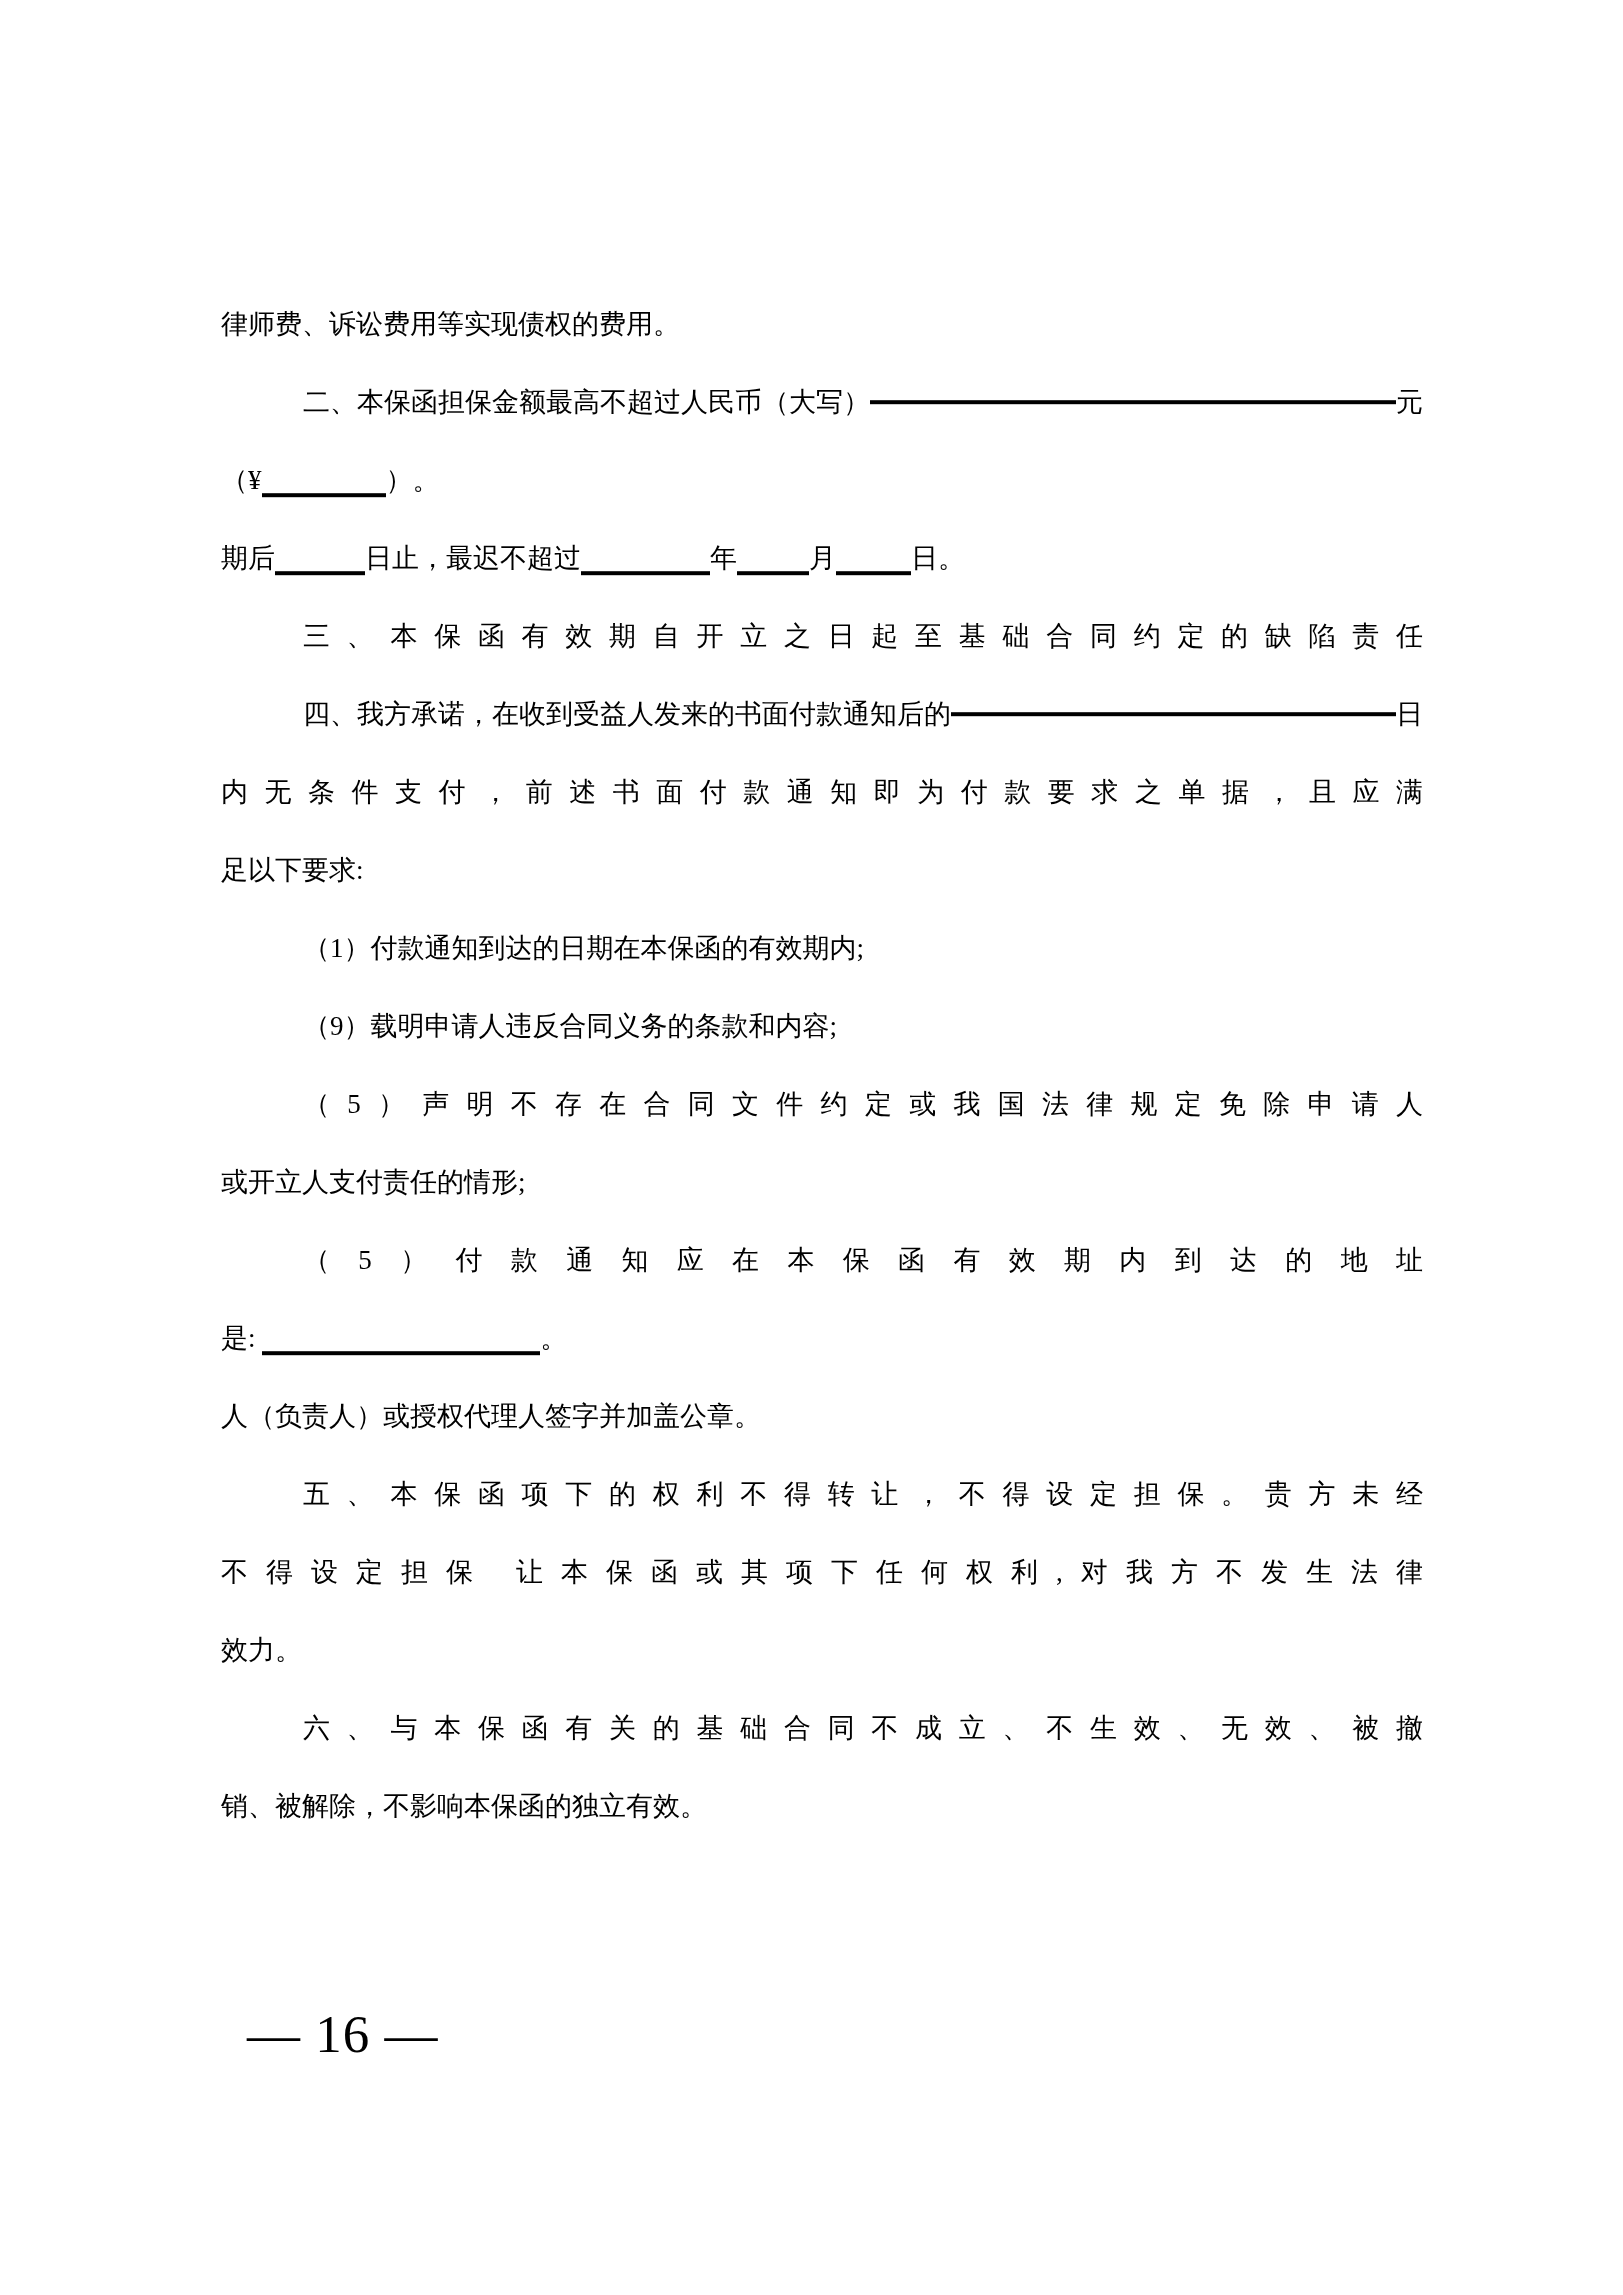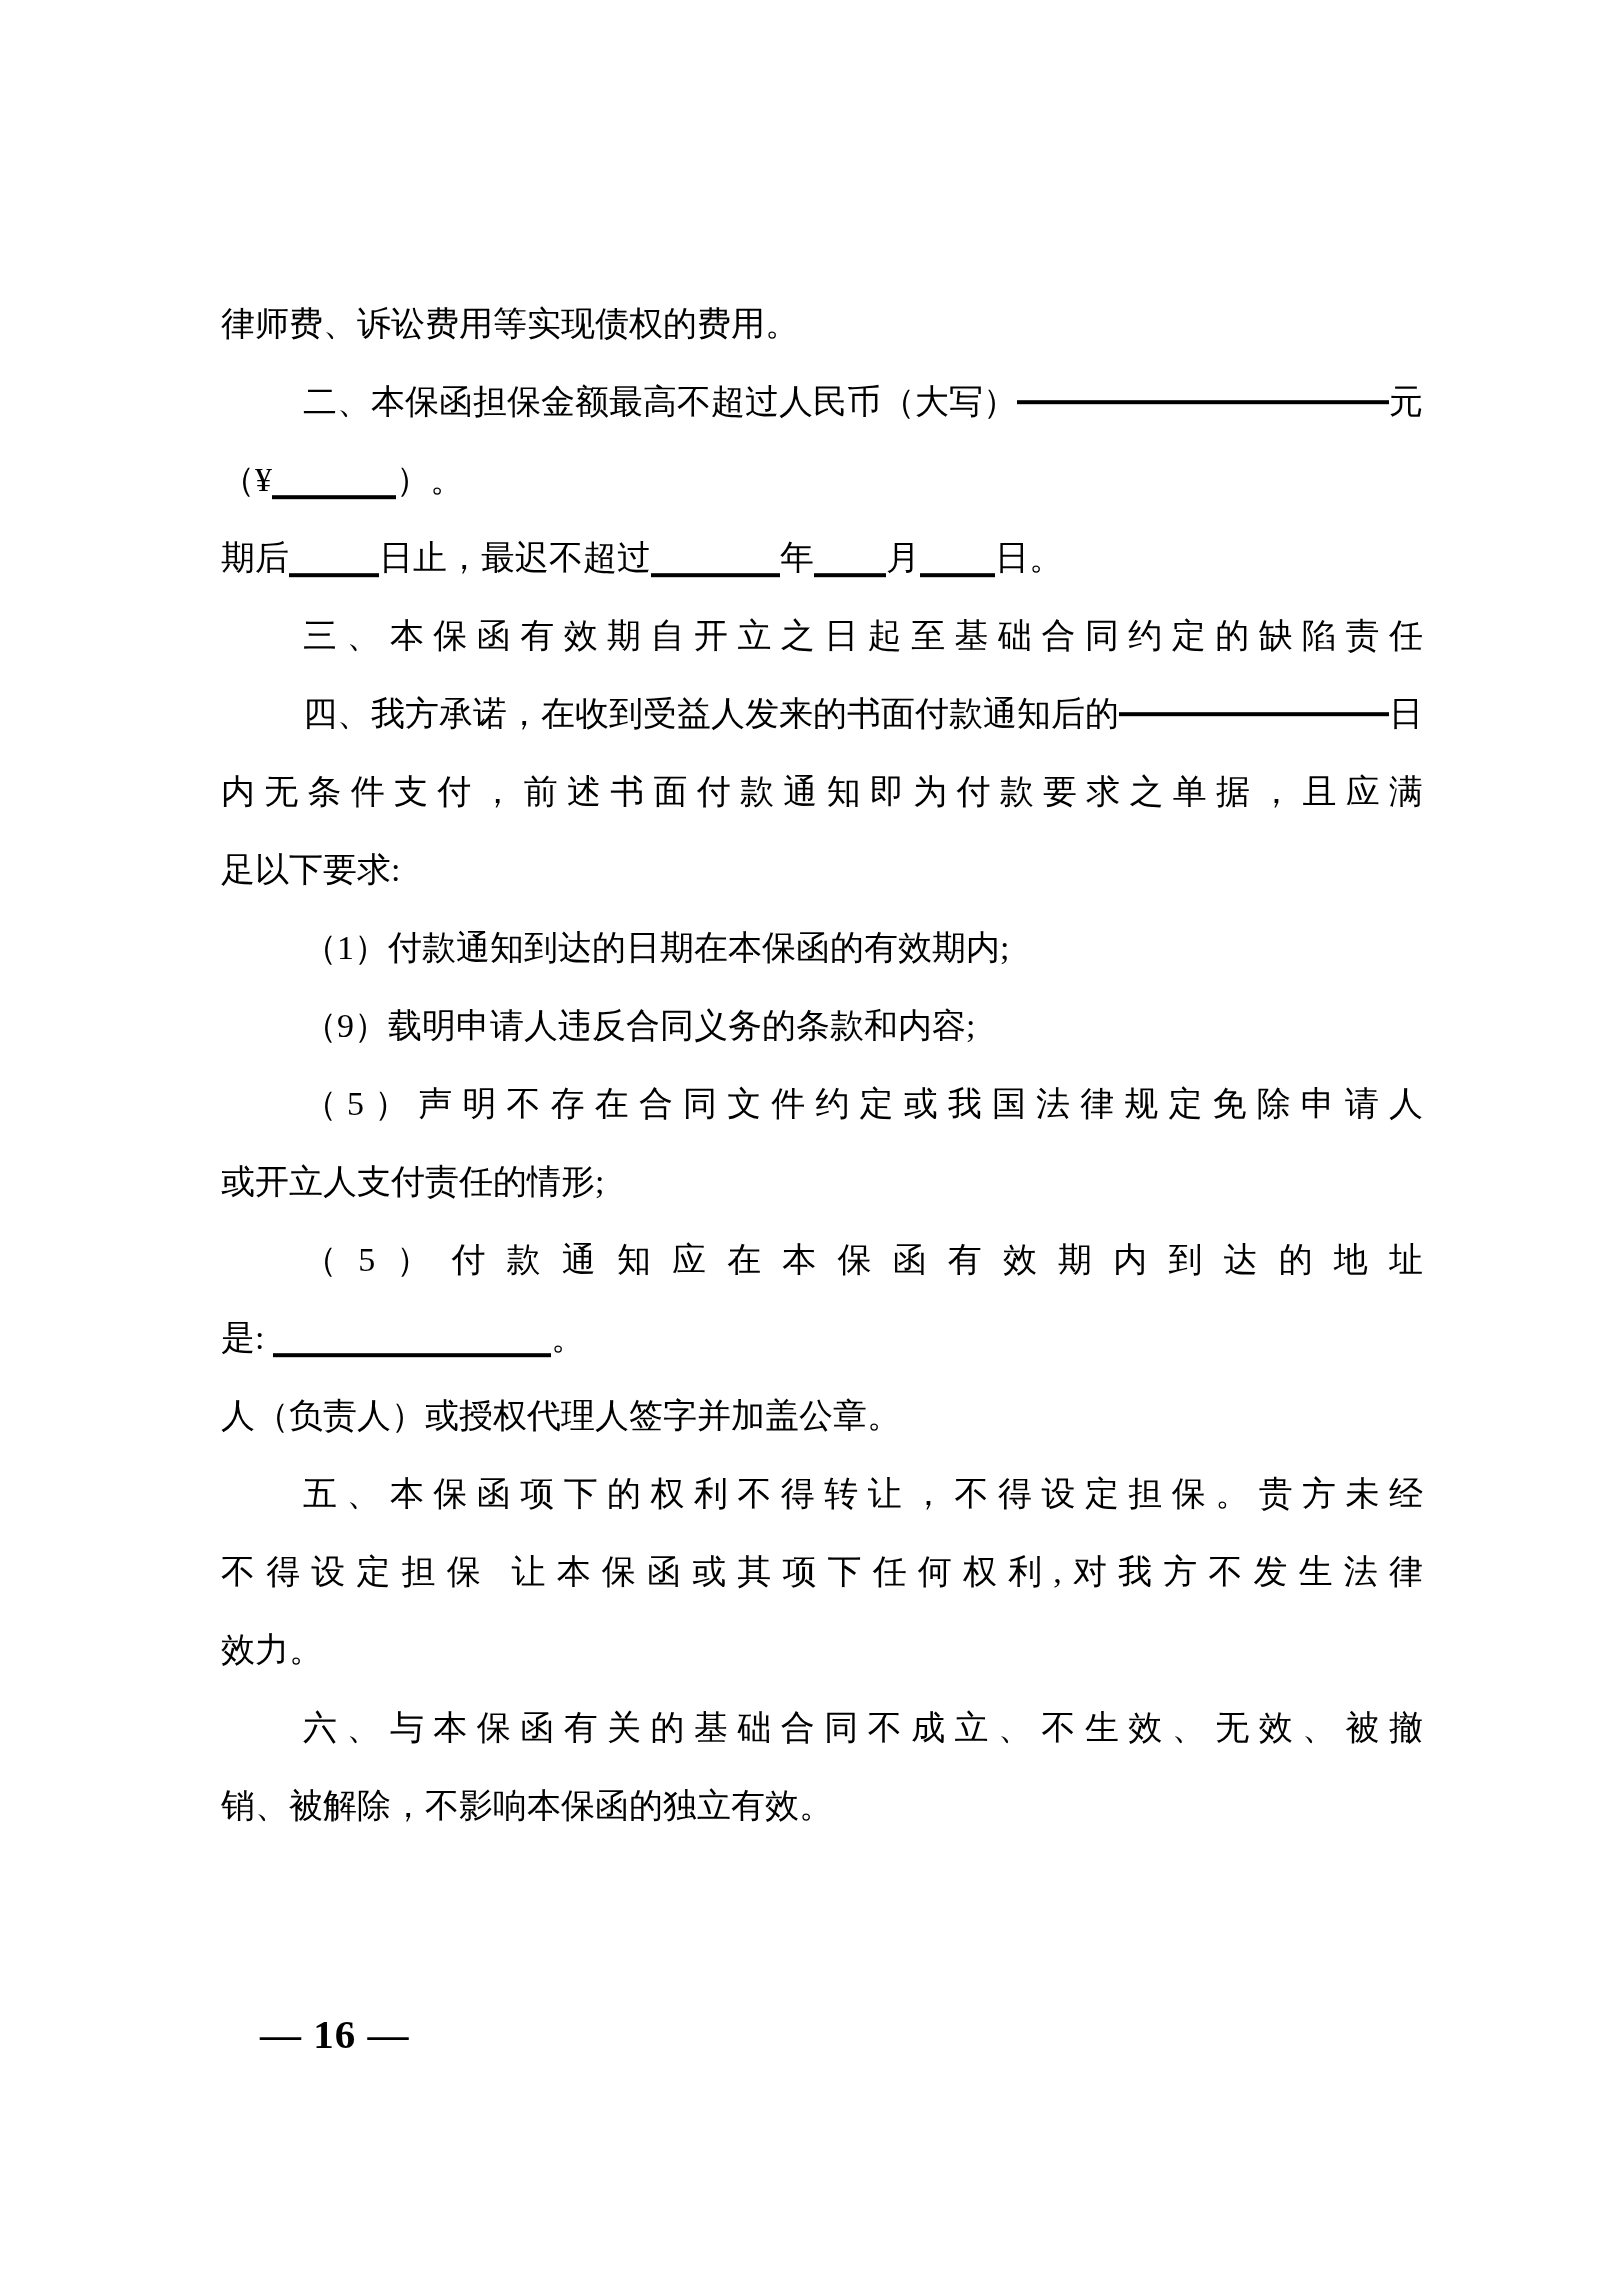--- a/index.html
+++ b/index.html
@@ -19,21 +19,21 @@
   }
   .content {
     position: absolute;
     left: 221px;
     top: 285px;
     width: 1202px;
   }
   .line {
     height: 78px;
     line-height: 78px;
-    font-size: 34px;
+    font-size: 27px;
     letter-spacing: 0;
   }
   .line.nowrap { white-space: nowrap; }
   .line.indent { padding-left: 82px; }
   .line.justify {
     text-align: justify;
     text-align-last: justify;
   }
   .line.flexrow {
     display: flex;
@@ -49,28 +49,27 @@
     height: 29px;
     border-bottom: 4.1px solid #000000;
     transform: translateY(8.2px);
   }
   .flexrow .blank.grow {
     flex: 1 1 auto;
     min-width: 31px;
   }
   .pagenum {
     position: absolute;
-    left: 260px;
+    left: 247px;
     top: 1995px;
     height: 78px;
     line-height: 78px;
-    font-size: 41px;
+    font-size: 53px;
     letter-spacing: 1px;
     white-space: pre;
-    font-weight: bold;
   }
 </style>
 </head>
 <body>
 
 <div class="page">
   <div class="content" id="doc-body">
       <div class="line nowrap"><span class="seg">律师费、诉讼费用等实现债权的费用。</span></div>
       <div class="line indent flexrow">
         <span class="seg">二、本保函担保金额最高不超过人民币（大写）</span>

